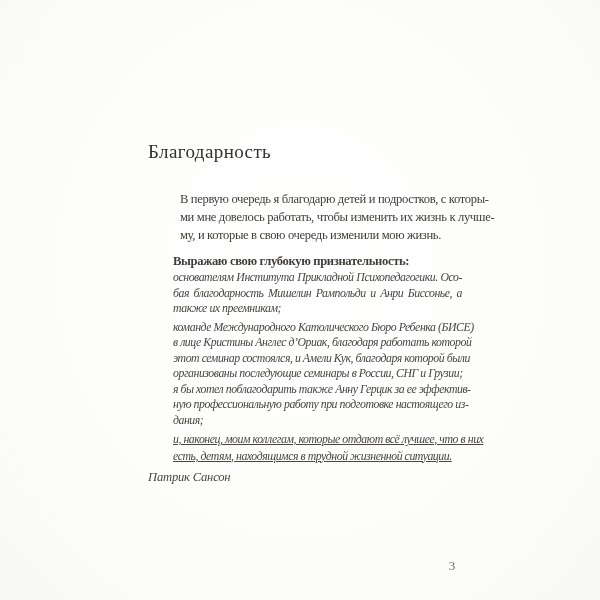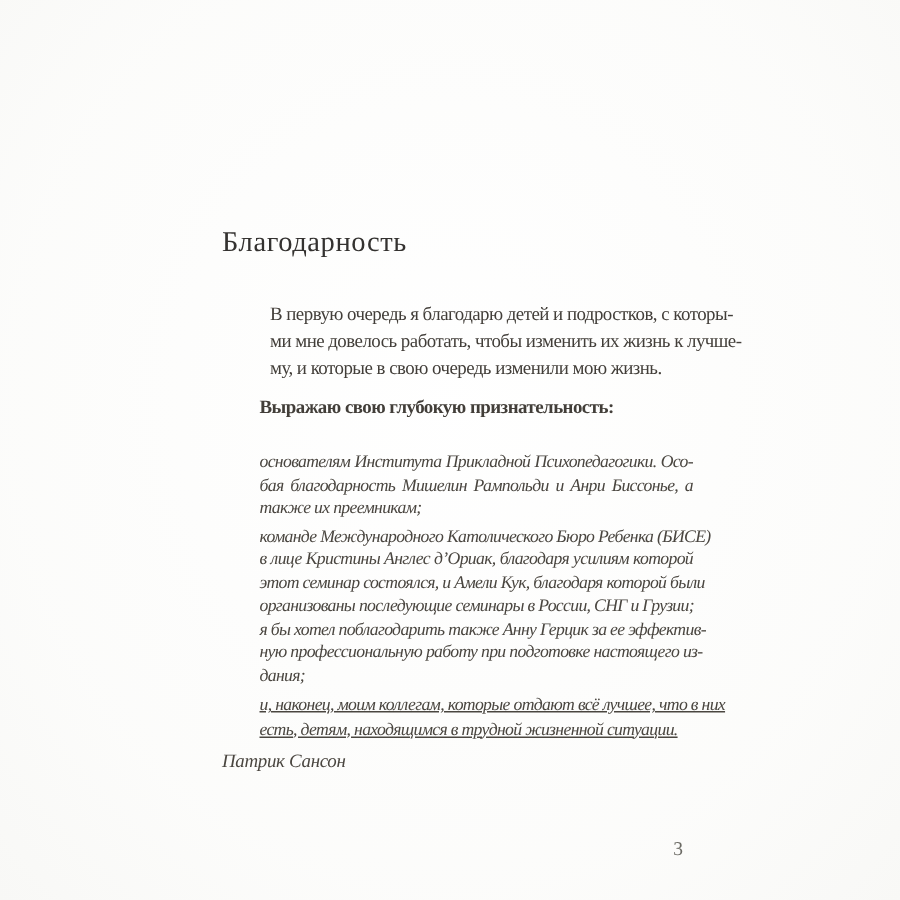--- a/index.html
+++ b/index.html
@@ -19,21 +19,21 @@
     position: relative;
     width: 600px;
     height: 600px;
     background:
       radial-gradient(ellipse at 50% 45%, rgba(255,255,255,0.9) 0%, rgba(250,250,248,0.4) 70%, rgba(244,244,241,0.55) 100%),
       var(--page-bg);
   }
   .text-block {
     position: absolute;
     left: 148px;
-    top: 150px;
+    top: 140px;
     width: 314px;
   }
   .title {
     font-size: 19px;
     line-height: 24px;
     font-weight: normal;
     letter-spacing: 0.4px;
     color: var(--title-text);
     margin-bottom: 26px;
   }
@@ -55,21 +55,21 @@
   }
   .italic {
     font-style: italic;
     font-size: 11.8px;
     line-height: 15.5px;
     letter-spacing: -0.45px;
     color: var(--italic-text);
   }
   .para-opening   { margin-top: 0; }
   .para-lead      { margin-top: 8px; font-weight: bold; }
-  .para-founders  { margin-top: 20px; }
+  .para-founders  { margin-top: 0; }
   .para-bice      { margin-top: 3px; }
   .para-colleagues{ margin-top: 3px; line-height: 16.5px; text-decoration: underline; }
   .signature {
     margin-top: 5px;
     font-style: italic;
     font-size: 12.6px;
     line-height: 17px;
     letter-spacing: -0.2px;
     color: var(--italic-text);
   }
@@ -102,21 +102,21 @@
       </div>
 
     <div class="para italic indent para-founders">
         <div class="line">основателям Института Прикладной Психопедагогики. Осо-</div>
         <div class="line">бая благодарность Мишелин Рампольди и Анри Биссонье, а</div>
         <div class="line last">также их преемникам;</div>
       </div>
 
     <div class="para italic indent para-bice">
         <div class="line">команде Международного Католического Бюро Ребенка (БИСЕ)</div>
-        <div class="line">в лице Кристины Англес д’Ориак, благодаря усилиям которой</div>
+        <div class="line">в лице Кристины Англес д’Ориак, благодаря работать которой</div>
         <div class="line">этот семинар состоялся, и Амели Кук, благодаря которой были</div>
         <div class="line">организованы последующие семинары в России, СНГ и Грузии;</div>
         <div class="line">я бы хотел поблагодарить также Анну Герцик за ее эффектив-</div>
         <div class="line">ную профессиональную работу при подготовке настоящего из-</div>
         <div class="line last">дания;</div>
       </div>
 
     <div class="para italic indent para-colleagues">
         <div class="line">и, наконец, моим коллегам, которые отдают всё лучшее, что в них</div>
         <div class="line last">есть, детям, находящимся в трудной жизненной ситуации.</div>

